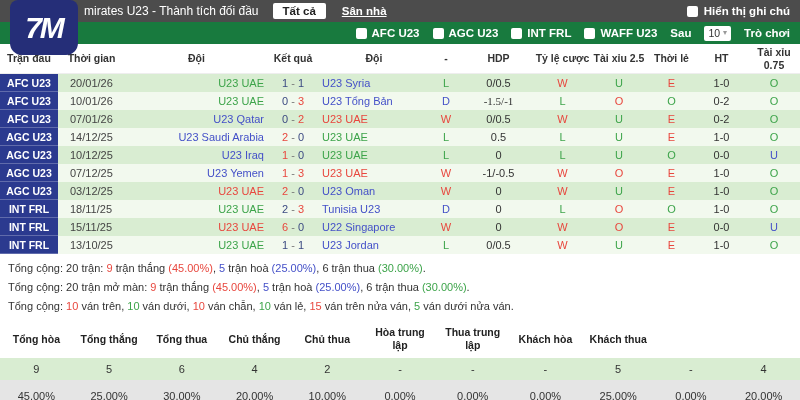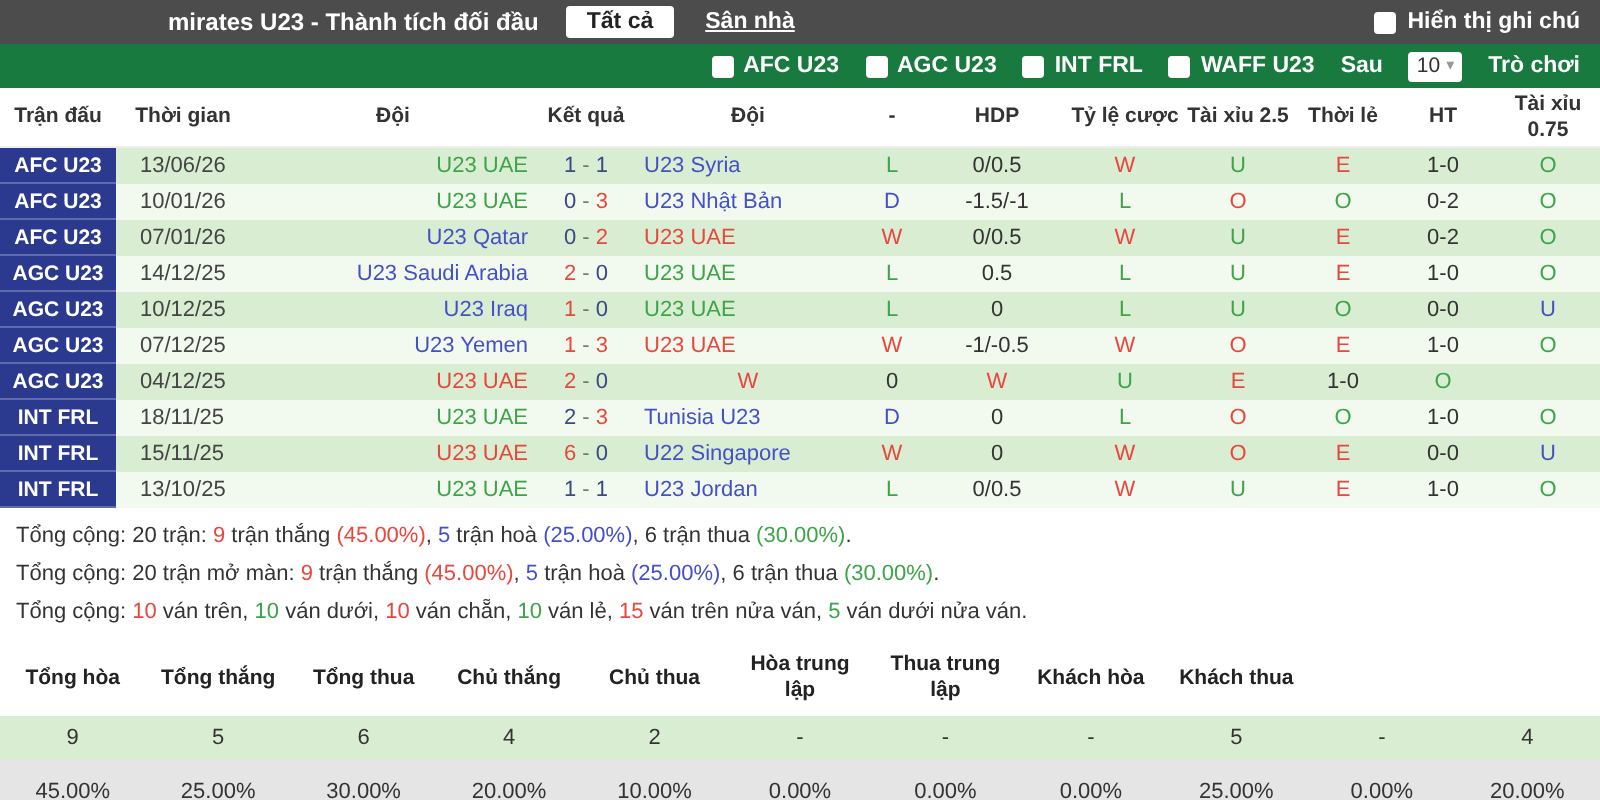--- a/index.html
+++ b/index.html
@@ -1,19 +1,19 @@
 <!DOCTYPE html>
 <html><head>
 <meta charset="utf-8">
 <style>
   html,body{margin:0;padding:0;}
   body{width:800px;height:400px;overflow:hidden;background:#fff;font-family:"Liberation Sans",sans-serif;}
   .topbar{height:22px;background:#4c4c4c;display:flex;align-items:center;color:#fff;position:relative;padding-left:84px;box-sizing:border-box;}
   .logo{position:absolute;top:0;left:10px;width:68px;height:55px;background:#252e78;border-radius:8px 8px 12px 12px;z-index:10;display:flex;align-items:center;justify-content:center;color:#fff;font-style:italic;font-weight:bold;font-size:30px;letter-spacing:-2px;cursor:pointer;}
-  .title{font-size:12px;font-weight:bold;white-space:nowrap;}
+  .title{font-size:12px;font-weight:normal;white-space:nowrap;}
   .tab-all{background:#fff;color:#222;font-weight:bold;font-size:11.5px;padding:2px 10px;margin-left:14px;border-radius:2px;cursor:pointer;}
   .tab-home{color:#fff;font-weight:bold;font-size:11.5px;margin-left:16px;text-decoration:underline;cursor:pointer;}
   .tb-right{margin-left:auto;display:flex;align-items:center;gap:6px;padding-right:10px;font-size:11.5px;font-weight:bold;}
   .cb{width:11px;height:11px;background:#fff;border-radius:2px;display:inline-block;flex:0 0 auto;cursor:pointer;}
   .filterbar{height:22px;background:#187a3e;display:flex;align-items:center;justify-content:flex-end;gap:13px;padding-right:10px;color:#fff;font-size:11.5px;font-weight:bold;box-sizing:border-box;}
   .fitem{display:flex;align-items:center;gap:5px;}
   .dd{background:#fff;color:#333;font-weight:normal;border-radius:2px;height:15px;display:flex;align-items:center;gap:3px;padding:0 4px;font-size:10.5px;cursor:pointer;}
   .dd .chev{color:#999;font-size:8px;line-height:1;}
   .grid{display:grid;grid-template-columns:58px 67px 143px 50px 112px 32px 73px 55px 58px 47px 53px 52px;}
   .mheader{height:30px;align-items:center;background:#fff;border-bottom:1px solid #eee;box-sizing:border-box;}
@@ -33,20 +33,23 @@
   .stats{margin-top:5px;}
   .srow{display:grid;grid-template-columns:repeat(11,1fr);}
   .sh{min-height:37px;display:flex;align-items:center;justify-content:center;text-align:center;font-size:10.5px;font-weight:bold;color:#222;line-height:1.2;padding:0 3px;box-sizing:border-box;}
   .sc{height:22px;display:flex;align-items:center;justify-content:center;font-size:11px;color:#333;background:#d9edd2;}
   .sp{height:32px;display:flex;align-items:center;justify-content:center;font-size:11px;color:#333;background:#e5e5e5;}
 </style>
 </head>
 <body>
 
 <div class="topbar">
+  <div class="logo">
+      <span>7M</span>
+    </div>
   <span class="title">mirates U23 - Thành tích đối đầu</span>
   <span class="tab-all">Tất cả</span>
   <span class="tab-home">Sân nhà</span>
   <span class="tb-right">
     <span class="cb"></span>
     <span>Hiển thị ghi chú</span>
   </span>
 </div>
 
 <div class="filterbar">
@@ -86,40 +89,40 @@
     <div class="hc">HDP</div>
     <div class="hc">Tỷ lệ cược</div>
     <div class="hc">Tài xỉu 2.5</div>
     <div class="hc">Thời lẻ</div>
     <div class="hc">HT</div>
     <div class="hc">Tài xỉu 0.75</div>
   </div>
 <div>
     <div class="grid trow odd">
       <div class="comp">AFC U23</div>
-      <div class="date">13/06/26</div>
+      <div class="date">20/01/26</div>
       <div class="home" style="color: rgb(61, 164, 74);">U23 UAE</div>
       <div class="score"><span style="color: rgb(60, 74, 130);">1</span><span style="color: rgb(119, 119, 119);"> - </span><span style="color: rgb(60, 74, 130);">1</span></div>
       <div class="away" style="color: rgb(68, 80, 200);">U23 Syria</div>
       <div class="ccell" style="color: rgb(61, 164, 74);">L</div>
       <div class="ccell" style="color: rgb(51, 51, 51);">0/0.5</div>
       <div class="ccell" style="color: rgb(232, 71, 62);">W</div>
       <div class="ccell" style="color: rgb(61, 164, 74);">U</div>
       <div class="ccell" style="color: rgb(232, 71, 62);">E</div>
       <div class="ccell" style="color: rgb(51, 51, 51);">1-0</div>
       <div class="ccell" style="color: rgb(61, 164, 74);">O</div>
     </div>
     <div class="grid trow even">
       <div class="comp">AFC U23</div>
       <div class="date">10/01/26</div>
       <div class="home" style="color: rgb(61, 164, 74);">U23 UAE</div>
       <div class="score"><span style="color: rgb(60, 74, 130);">0</span><span style="color: rgb(119, 119, 119);"> - </span><span style="color: rgb(232, 71, 62);">3</span></div>
-      <div class="away" style="color: rgb(68, 80, 200);">U23 Nhật Bản</div>
+      <div class="away" style="color: rgb(68, 80, 200);">U23 Tổng Bản</div>
       <div class="ccell" style="color: rgb(68, 80, 200);">D</div>
-      <div class="ccell" style="color: rgb(51, 51, 51);">-1.5/-1</div>
+      <div class="ccell" style="color: rgb(51, 51, 51); font-family: Liberation Serif, serif;">-1.5/-1</div>
       <div class="ccell" style="color: rgb(61, 164, 74);">L</div>
       <div class="ccell" style="color: rgb(232, 71, 62);">O</div>
       <div class="ccell" style="color: rgb(61, 164, 74);">O</div>
       <div class="ccell" style="color: rgb(51, 51, 51);">0-2</div>
       <div class="ccell" style="color: rgb(61, 164, 74);">O</div>
     </div>
     <div class="grid trow odd">
       <div class="comp">AFC U23</div>
       <div class="date">07/01/26</div>
       <div class="home" style="color: rgb(68, 80, 200);">U23 Qatar</div>
@@ -170,23 +173,24 @@
       <div class="ccell" style="color: rgb(232, 71, 62);">W</div>
       <div class="ccell" style="color: rgb(51, 51, 51);">-1/-0.5</div>
       <div class="ccell" style="color: rgb(232, 71, 62);">W</div>
       <div class="ccell" style="color: rgb(232, 71, 62);">O</div>
       <div class="ccell" style="color: rgb(232, 71, 62);">E</div>
       <div class="ccell" style="color: rgb(51, 51, 51);">1-0</div>
       <div class="ccell" style="color: rgb(61, 164, 74);">O</div>
     </div>
     <div class="grid trow odd">
       <div class="comp">AGC U23</div>
-      <div class="date">04/12/25</div>
+      <div class="date">03/12/25</div>
       <div class="home" style="color: rgb(232, 71, 62);">U23 UAE</div>
       <div class="score"><span style="color: rgb(232, 71, 62);">2</span><span style="color: rgb(119, 119, 119);"> - </span><span style="color: rgb(60, 74, 130);">0</span></div>
+      <div class="away" style="color: rgb(68, 80, 200);">U23 Oman</div>
       <div class="ccell" style="color: rgb(232, 71, 62);">W</div>
       <div class="ccell" style="color: rgb(51, 51, 51);">0</div>
       <div class="ccell" style="color: rgb(232, 71, 62);">W</div>
       <div class="ccell" style="color: rgb(61, 164, 74);">U</div>
       <div class="ccell" style="color: rgb(232, 71, 62);">E</div>
       <div class="ccell" style="color: rgb(51, 51, 51);">1-0</div>
       <div class="ccell" style="color: rgb(61, 164, 74);">O</div>
     </div>
     <div class="grid trow even">
       <div class="comp">INT FRL</div>

